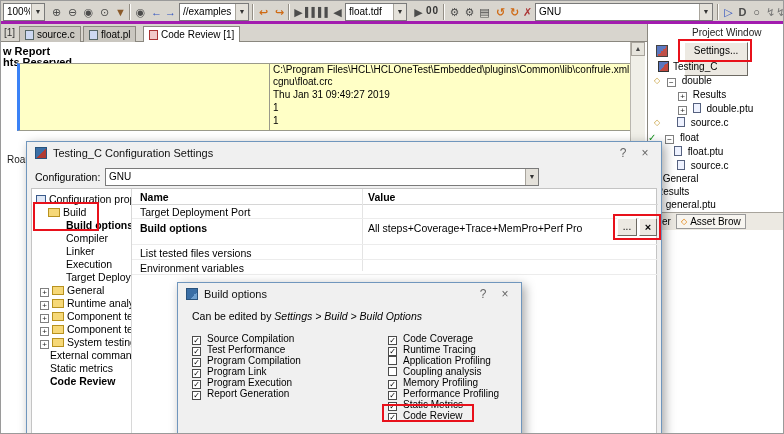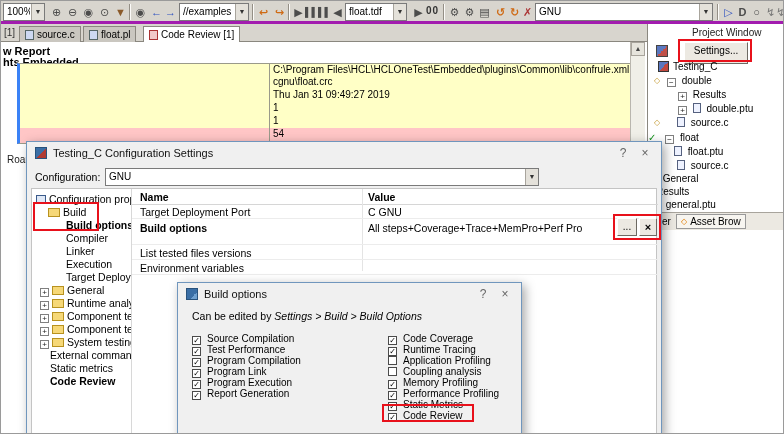--- a/index.html
+++ b/index.html
@@ -39,21 +39,21 @@
 
 
 .vscroll{position:absolute;left:629px;top:41px;width:15px;height:393px;background:#f0efe8;border-left:1px solid #b9b6ae}
 .vscroll .arr{position:absolute;left:0;top:0;width:14px;height:14px;background:#e6e4dc;border:1px solid #a8a49c;font-size:7px;line-height:12px;text-align:center;color:#444}
 
 
 .project{position:absolute;left:646px;top:23px;width:138px;height:206px;background:#fff;border-left:1px solid #8a877f}
 .proj-title{position:absolute;left:44px;top:3px;font-size:10px;color:#222;white-space:nowrap}
 .settings-ico{position:absolute;left:8px;top:21px;width:12px;height:12px;background:linear-gradient(135deg,#5a78c0 50%,#c05048 50%);border:1px solid #444}
 .btn{background:#ece9e2;border:1px solid;border-color:#fff #6d6a63 #6d6a63 #fff;font-size:10px;text-align:center;cursor:default}
-.settings-btn{position:absolute;left:36px;top:18px;width:64px;height:22px;line-height:15px}
+.settings-btn{position:absolute;left:36px;top:18px;width:64px;height:34px;line-height:15px}
 .ptree-row{position:absolute;height:13px;line-height:13px;font-size:10px;white-space:nowrap}
 .diamond{color:#c79f3c;font-size:8px;vertical-align:1px}
 .diamond.orange-d{color:#e07b00}
 .pm{display:inline-block;width:9px;height:9px;border:1px solid #7f7f7f;background:#fff;font-size:8px;line-height:7px;text-align:center;vertical-align:-1px;margin-right:3px;color:#222}
 .ficon{display:inline-block;width:8px;height:10px;border:1px solid #55617f;background:#eef2ff;vertical-align:-1px;margin-right:3px}
 .folder{display:inline-block;width:12px;height:9px;background:#f6d878;border:1px solid #b8921f;vertical-align:-1px;margin-right:3px}
 .proj-icon{display:inline-block;width:11px;height:11px;background:linear-gradient(135deg,#5a78c0 50%,#c04840 50%);border:1px solid #333;vertical-align:-2px;margin-right:4px}
 .gcheck{color:#15931f;font-weight:bold;font-size:10px;margin-right:2px}
 .pstrip{position:absolute;left:0;top:188px;width:138px;height:18px;border-top:1px solid #a8a49c;background:#ece9e2}
 .pstrip .partial{position:absolute;left:14px;top:3px;font-size:10px}
@@ -155,45 +155,41 @@
       <span>float.pl</span>
     </div>
     <div class="tab active" style="left:142px">
       <span class="tab-ico red"></span>
       <span>Code Review [1]</span>
     </div>
   </div>
 
   <div class="report">
     <div class="rep-h" style="top:3px">w Report</div>
-    <div class="rep-h" style="top:14px">hts Embedded.</div>
+    <div class="rep-h" style="top:14px">hts Reserved.</div>
 
     <div class="rrow first" style="top:21px">
       <div class="rcl yellow"></div>
       <div class="rcr yellow">C:\Program Files\HCL\HCLOneTest\Embedded\plugins\Common\lib\confrule.xml</div>
     </div>
     <div class="rrow" style="top:34px">
       <div class="rcl yellow"></div>
       <div class="rcr yellow">cgnu\float.crc</div>
     </div>
     <div class="rrow" style="top:47px">
       <div class="rcl yellow"></div>
       <div class="rcr yellow">Thu Jan 31 09:49:27 2019</div>
     </div>
     <div class="rrow" style="top:60px">
       <div class="rcl yellow"></div>
       <div class="rcr yellow">1</div>
     </div>
     <div class="rrow" style="top:73px">
       <div class="rcl yellow"></div>
       <div class="rcr yellow">1</div>
-    </div>
-    <div class="rrow" style="top:86px">
-      <div class="rcl pink"></div>
-      <div class="rcr pink">54</div>
     </div>
 
     <div class="side-partial">Roam</div>
   </div>
 
   <div class="vscroll">
     <div class="arr">▲</div>
   </div>
 
   <div class="project">
@@ -294,21 +290,20 @@
       </div>
 
       <div class="redbox" style="left:1px;top:13px;width:66px;height:29px"></div>
 
       <div class="thead" style="left:108px;top:2px">Name</div>
       <div class="thead" style="left:336px;top:2px">Value</div>
       <div class="hline" style="left:100px;top:15px;width:526px"></div>
       <div class="vline" style="left:330px;top:0;height:82px"></div>
 
       <div class="tcell" style="left:108px;top:17px;width:215px">Target Deployment Port</div>
-      <div class="tcell" style="left:336px;top:17px;width:280px">C GNU</div>
       <div class="hline" style="left:100px;top:29px;width:526px;background:#ececec"></div>
 
       <div class="tcell bold" style="left:108px;top:33px;width:215px">Build options</div>
       <div class="tcell" style="left:336px;top:33px;width:240px">All steps+Coverage+Trace+MemPro+Perf Pro</div>
       <div class="mini-btn" style="left:585px;top:29px;width:20px">...</div>
       <div class="mini-btn xb" style="left:607px;top:29px;width:18px">×</div>
       <div class="redbox" style="left:581px;top:25px;width:48px;height:26px"></div>
       <div class="hline" style="left:100px;top:55px;width:526px;background:#ececec"></div>
 
       <div class="tcell" style="left:108px;top:58px;width:215px">List tested files versions</div>

